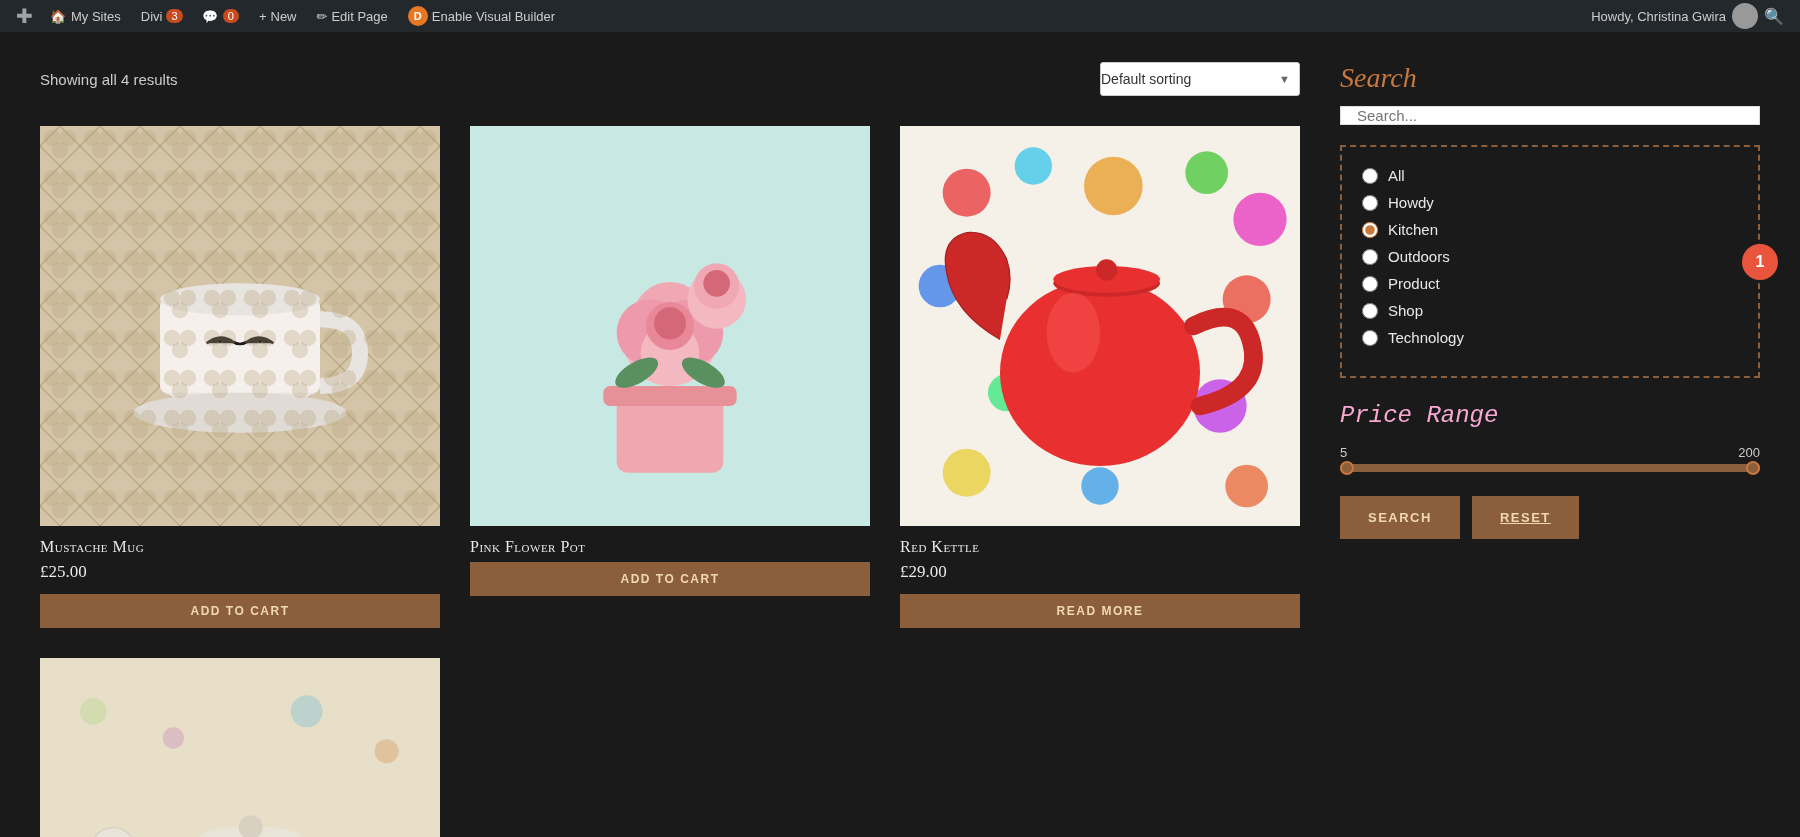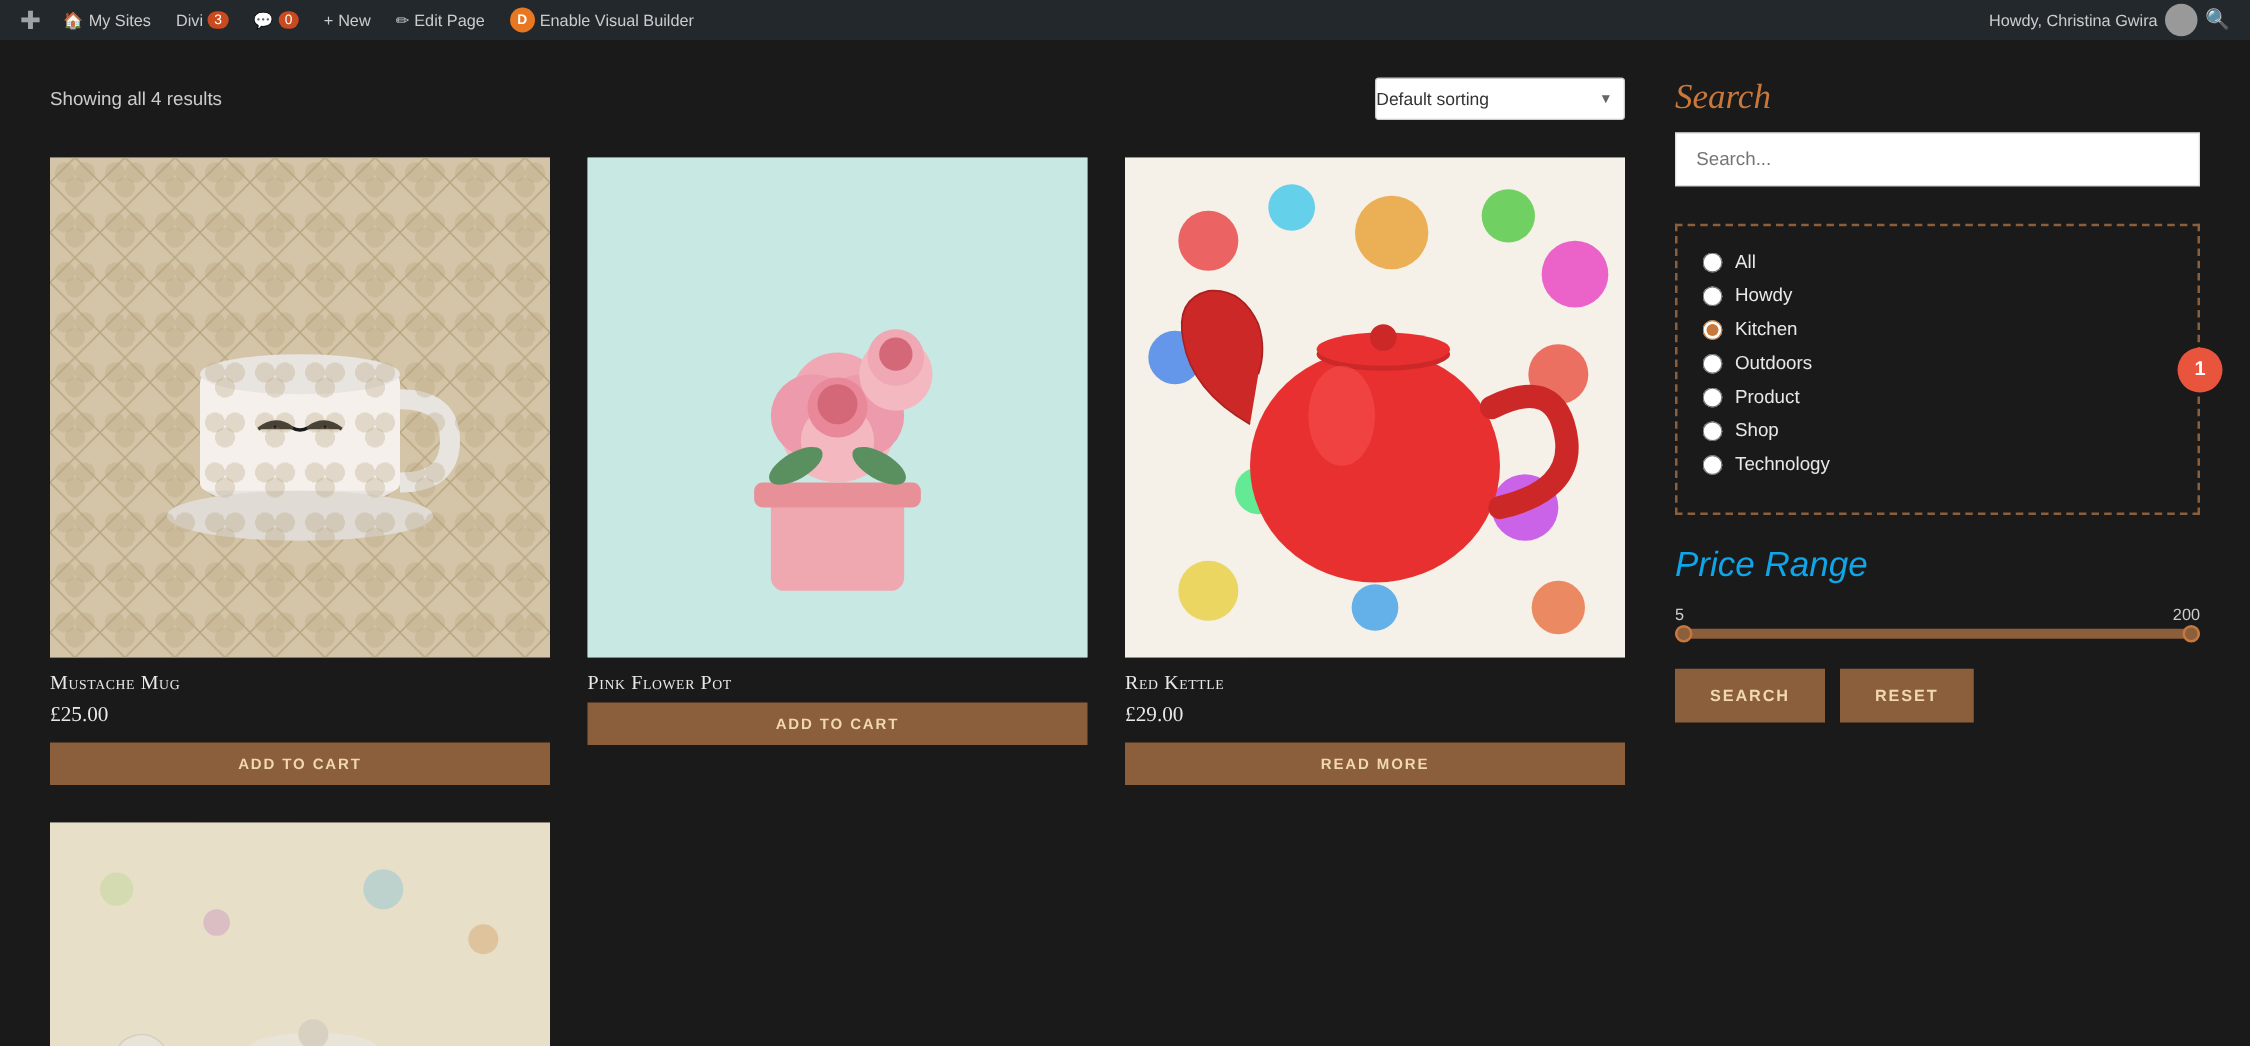--- a/index.html
+++ b/index.html
@@ -198,27 +198,27 @@
     }
     .sidebar-search-title {
       color: #c8783c;
       font-size: 28px;
       font-style: italic;
       margin-bottom: 12px;
       font-family: Georgia, serif;
     }
     .search-input {
       width: 100%;
-      padding: 12px 16px;
+      padding: 0 16px;
       font-size: 15px;
       color: #333;
       background: #fff;
       border: 1px solid #ddd;
       outline: none;
-      margin-bottom: 30px;
+      margin-bottom: 20px;
     }
 
     
     .categories-box {
       border: 2px dashed #8B5E3C;
       padding: 20px;
       margin-bottom: 24px;
       position: relative;
     }
     .categories-title {
@@ -262,25 +262,25 @@
       align-items: center;
       justify-content: center;
       color: #fff;
       font-size: 16px;
       font-weight: bold;
       font-family: sans-serif;
     }
 
     
     .price-range-title {
-      color: #0ea5e9;
-      font-size: 28px;
+      color: #f9a8d4;
+      font-size: 24px;
       font-style: italic;
       margin-bottom: 16px;
-      font-family: Liberation Sans, sans-serif;
+      font-family: Liberation Mono, monospace;
     }
     .price-range-labels {
       display: flex;
       justify-content: space-between;
       color: #ccc;
       font-size: 13px;
       margin-bottom: 4px;
       font-family: sans-serif;
     }
     .price-slider-track {
@@ -320,20 +320,21 @@
       text-transform: uppercase;
       border: none;
     }
     .btn-search-action {
       background: #8B5E3C;
       color: #f0d8b0;
     }
     .btn-reset-action {
       background: #8B5E3C;
       color: #f0d8b0;
+      text-decoration: underline;
     }
 
     
     .product-svg { width: 100%; height: 100%; }
   </style>
 </head>
 <body>
 
 <div id="admin-bar">
   <span class="wp-logo">✚</span>

